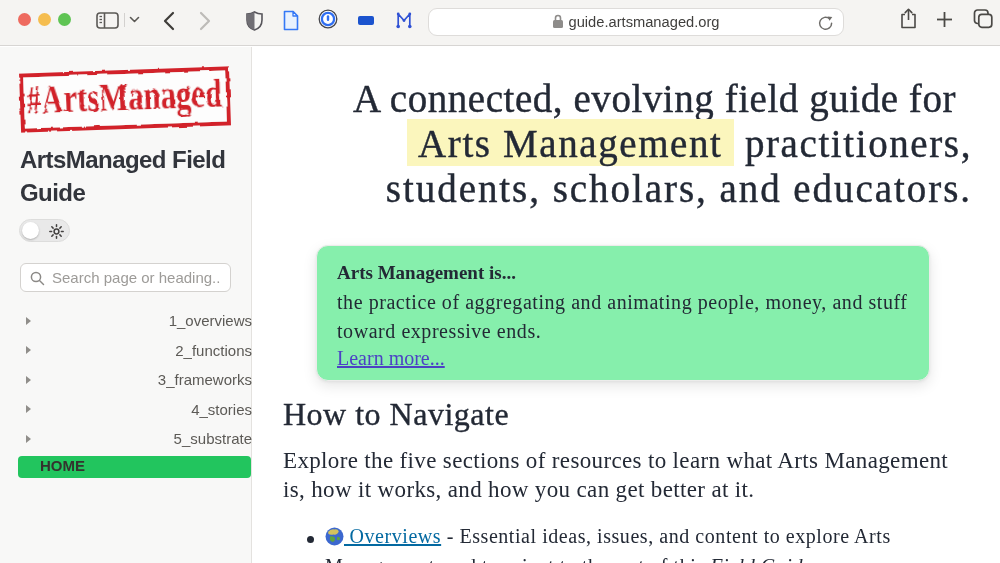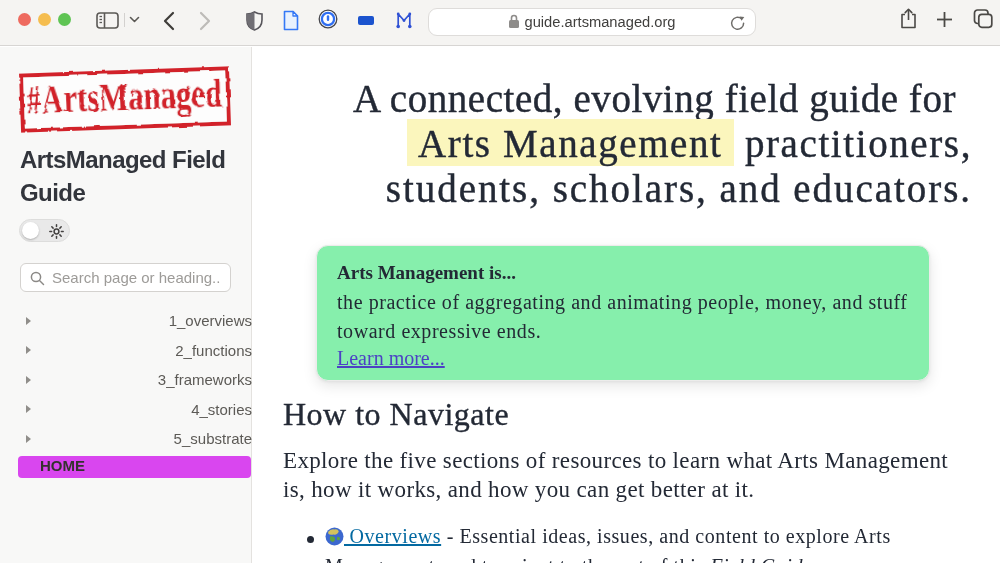--- a/index.html
+++ b/index.html
@@ -9,21 +9,21 @@
 
 .toolbar { position:absolute; left:0; top:0; width:1000px; height:46px;
   background:#f5f4f2; border-bottom:1px solid #d7d5d3; }
 .dot { position:absolute; top:13px; width:13px; height:13px; border-radius:50%; }
 .dot.r { left:18px; background:#ee6a5f; }
 .dot.y { left:38px; background:#f5bd4f; }
 .dot.g { left:58px; background:#5fc454; }
 .tbicon { position:absolute; top:0; }
 
 
-.addr { position:absolute; left:428px; top:8px; width:328px; height:28px;
+.addr { position:absolute; left:428px; top:8px; width:416px; height:28px;
   background:#ffffff; border:1px solid #dedcda; border-radius:9px;padding-left:46px; }
 .addr-text { position:absolute; left:0; right:0; top:5px; text-align:center;
   font-size:14.7px; color:#403f3d; }
 
 
 .sidebar { position:absolute; left:0; top:47px; width:252px; height:516px;
   background:#f8f8f7; border-right:1px solid #e4e2df; }
 .stamp-wrap { position:absolute; left:12px; top:12px; }
 .sb-title { position:absolute; left:20px; top:96px; width:215px;
   font-size:24px; font-weight:bold; color:#32353c; line-height:33px; letter-spacing:-0.55px;}
@@ -34,21 +34,21 @@
 .sun { position:absolute; left:49px; top:177px; }
 .search { position:absolute; left:20px; top:216px; width:211px; height:29px;
   background:#fff; border:1px solid #d4d2cf; border-radius:6px; }
 .search-ph { position:absolute; left:31px; top:5px; font-size:15px; color:#9d9b98; }
 .nav { position:absolute; left:0; top:259px; width:252px;text-align:right; }
 .nav-item { position:relative; height:29.5px; line-height:29.5px; padding-left:40px;
   font-size:15px; color:#5c5a56; }
 .nav-item .tri { position:absolute; left:26px; top:10.5px; width:0; height:0;
   border-left:5px solid #908e8a; border-top:4px solid transparent; border-bottom:4px solid transparent; }
 .nav-home { position:absolute; left:18px; top:409px; width:233px; height:22px;
-  background:#d946ef; border-radius:4px; }
+  background:#22c55e; border-radius:4px; }
 .nav-home span { position:absolute; left:22px; top:1px; font-size:15px; font-weight:bold; color:#34322e; }
 
 
 .main { position:absolute; left:253px; top:47px; width:747px; height:516px; background:#fff; }
 h1.hero { position:absolute; right:28px; top:29px; text-align:right;
   font-family:Liberation Serif, serif; font-weight:normal;
   font-size:39px; line-height:45px; color:#232935; -webkit-text-stroke:0.4px #232935; }
 h1.hero mark { background:#fbf6bd; color:inherit; padding:3px 11px 1px; }
 h1.hero .l1 { letter-spacing:0.55px; margin-right:16px; }
 h1.hero .l2 { letter-spacing:1.6px; }

